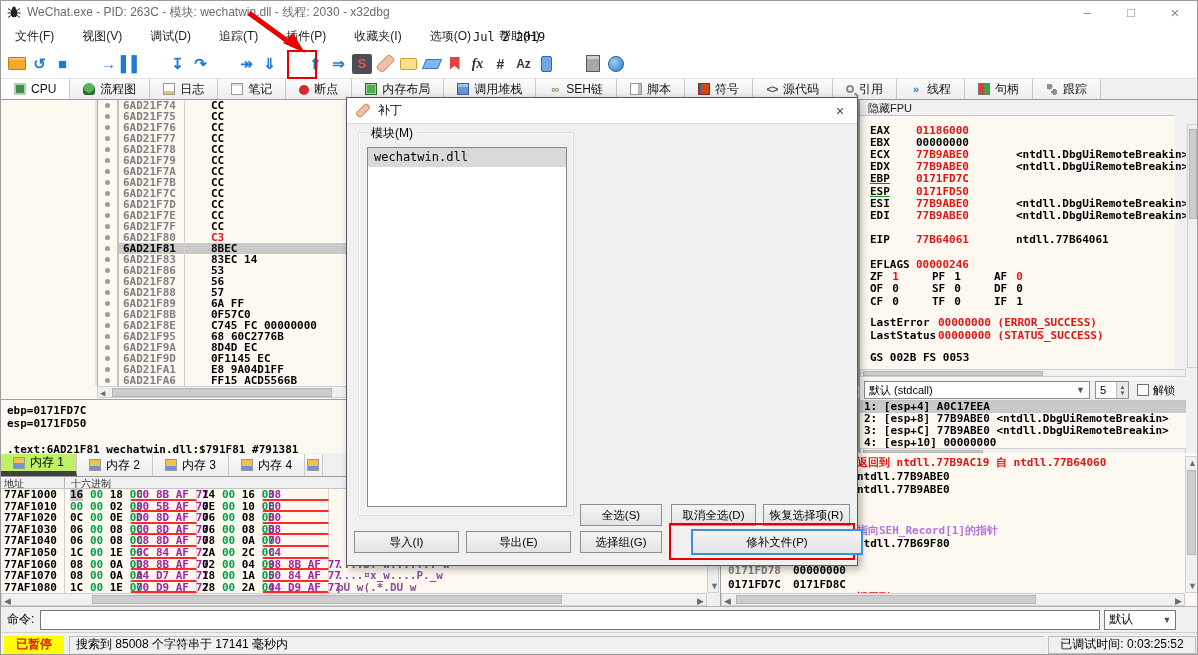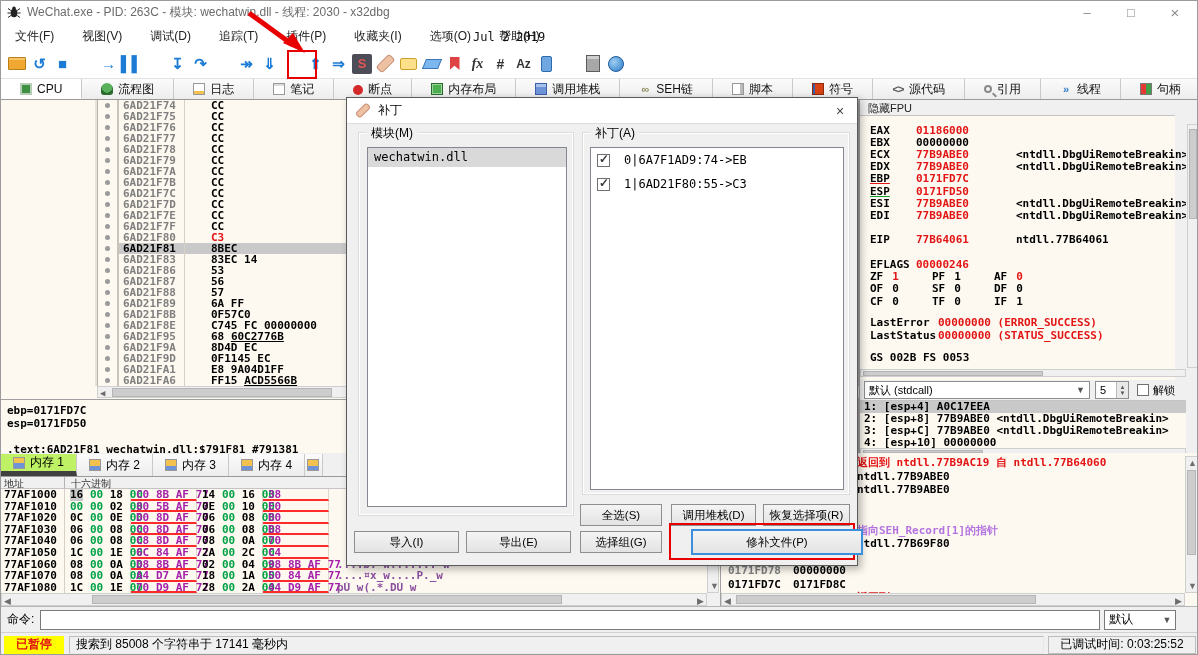--- a/index.html
+++ b/index.html
@@ -33,21 +33,21 @@
   .i-hash .glyph{color:#333;font-size:14px;}
   .i-az .glyph{color:#333;font-size:12px;}
   .i-phone::before{content:"";width:9px;height:14px;background:#6fa8e0;border:1px solid #2d6cb0;border-radius:2px;display:block;}
   .i-calc::before{content:"";width:12px;height:15px;background:#a8a8a8;border:1px solid #5c5c5c;box-shadow:inset 0 3px 0 #cfcfcf;display:block;}
   .i-globe::before{content:"";width:14px;height:14px;border-radius:50%;background:radial-gradient(circle at 35% 35%,#9ecdf2,#2d7cc9);border:1px solid #1b5a9e;display:block;}
   .anno-toolbar-box{position:absolute;left:286px;top:49px;width:30px;height:29px;border:2px solid #e80000;z-index:30;}
   .anno-arrow{position:absolute;left:230px;top:8px;width:90px;height:52px;z-index:31;pointer-events:none;}
 
   
   .tabbar{position:absolute;left:0;top:78px;width:100%;height:21px;background:#f0f0f0;display:flex;border-bottom:1px solid #9a9a9a;}
-  .tab{display:flex;align-items:center;padding:0 19px;font-size:12px;color:#111;border-right:1px solid #c9c9c9;background:linear-gradient(#fbfbfb,#ededed);white-space:nowrap;}
+  .tab{display:flex;align-items:center;padding:0 13px;font-size:12px;color:#111;border-right:1px solid #c9c9c9;background:linear-gradient(#fbfbfb,#ededed);white-space:nowrap;}
   .tab.active{background:#ffffff;border-bottom:1px solid #fff;font-family:"DejaVu Sans Mono",monospace;}
   .ti{width:12px;height:12px;display:inline-block;margin-right:5px;flex:0 0 auto;font-size:11px;line-height:12px;text-align:center;}
   .ti-cpu{background:#3d9140;border:2px solid #b5ccb5;}
   .ti-graph{background:radial-gradient(circle at 50% 35%,#58b05a 55%,#2e6b30 56%);border-radius:50% 50% 20% 20%;}
   .ti-log{background:#fff;border:1px solid #999;box-shadow:inset 0 -3px 0 #f2c14e;}
   .ti-notes{background:#fff;border:1px solid #999;box-shadow:inset 0 2px 0 #dcdcdc;}
   .ti-bp{background:#d42a2a;border-radius:50%;width:10px;height:10px;margin-top:1px;}
   .ti-mem{background:#4caf50;border:1px solid #2a6b2d;box-shadow:inset 0 0 0 1px #9fd4a1;}
   .ti-stack{background:#6f93d8;border:1px solid #3d5fa8;box-shadow:inset 0 3px 0 #a9c0ea;}
   .ti-seh{color:#8a8a5a;font-weight:bold;}
@@ -72,21 +72,21 @@
   .ds-side{position:absolute;left:0;top:0;width:96px;height:286px;border-right:2px solid #e8e2d8;box-shadow:1px 0 0 #b8b2a8;}
   .ds-rows{position:absolute;left:96px;top:0;right:0;}
   .drow{display:flex;height:11px;align-items:center;font-size:11px;font-weight:bold;}
   .drow .dotc{width:22px;flex:0 0 auto;display:flex;justify-content:center;border-right:2px solid #c9c3b9;height:11px;align-items:center;}
   .dot{width:5px;height:5px;border-radius:50%;background:#9b9b9b;}
   .drow .addr{width:66px;flex:0 0 auto;color:#7f7f7f;padding-left:4px;border-right:1px solid #d5cfc5;height:11px;line-height:11px;}
   .drow .bytes{flex:1;padding-left:26px;height:11px;line-height:11px;color:#000;}
   .drow.sel .addr{color:#000;background:#c9c9c9;}
   .drow.sel .bytes{background:#c9c9c9;}
   .bb.red{color:#e21414;}
-  .u{text-decoration:underline;margin-top:42px;}
+  .u{margin-top:42px;}
   .ds-hscroll{left:96px;top:286px;width:762px;height:12px;}
 
   
   .infopane{left:0;top:398px;width:858px;height:54px;border-top:1px solid #a0a0a0;border-right:1px solid #a0a0a0;font-size:11px;font-weight:bold;padding:4px 0 0 6px;}
   .infopane div{height:13px;line-height:13px;}
 
   
   .dump{left:0;top:452px;width:719px;height:153px;background:#f0f0f0;}
   .dumptabs{position:absolute;left:0;top:1px;width:100%;height:23px;display:flex;border-bottom:1px solid #9a9a9a;background:#f0f0f0;}
   .dtab{display:flex;align-items:center;padding:0 12px;font-size:12px;border-right:1px solid #c9c9c9;background:linear-gradient(#fbfbfb,#ededed);white-space:nowrap;overflow:hidden;}
@@ -978,37 +978,22 @@
       <span class="txt">补丁</span>
       <span class="dlg-close">×</span>
     </div>
     <div class="group g-mod">
       <span class="grouplabel">模块(M)</span>
       <div class="listbox lb-mod">
 
       <div class="moditem">wechatwin.dll</div>
         </div>
     </div>
-    <div class="group g-patch">
-      <span class="grouplabel">补丁(A)</span>
-      <div class="listbox lb-patch">
-
-          <div class="pitem">
-            <span class="pcb checked"></span>
-            <span class="plabel">0|6A7F1AD9:74-&gt;EB</span>
-          </div>
-
-          <div class="pitem">
-            <span class="pcb checked"></span>
-            <span class="plabel">1|6AD21F80:55-&gt;C3</span>
-          </div>
-        </div>
-    </div>
     <div class="dbtn b-selall">全选(S)</div>
-    <div class="dbtn b-deselall">调用堆栈(D)</div>
+    <div class="dbtn b-deselall">取消全选(D)</div>
     <div class="dbtn b-restore">恢复选择项(R)</div>
     <div class="dbtn b-import">导入(I)</div>
     <div class="dbtn b-export">导出(E)</div>
     <div class="dbtn b-group">选择组(G)</div>
     <div class="anno-btn-box"></div>
     <div class="dbtn b-patchfile">修补文件(P)</div>
   </div>
 
   <div class="cmdrow">
     <span class="cmdlabel">命令:</span>

